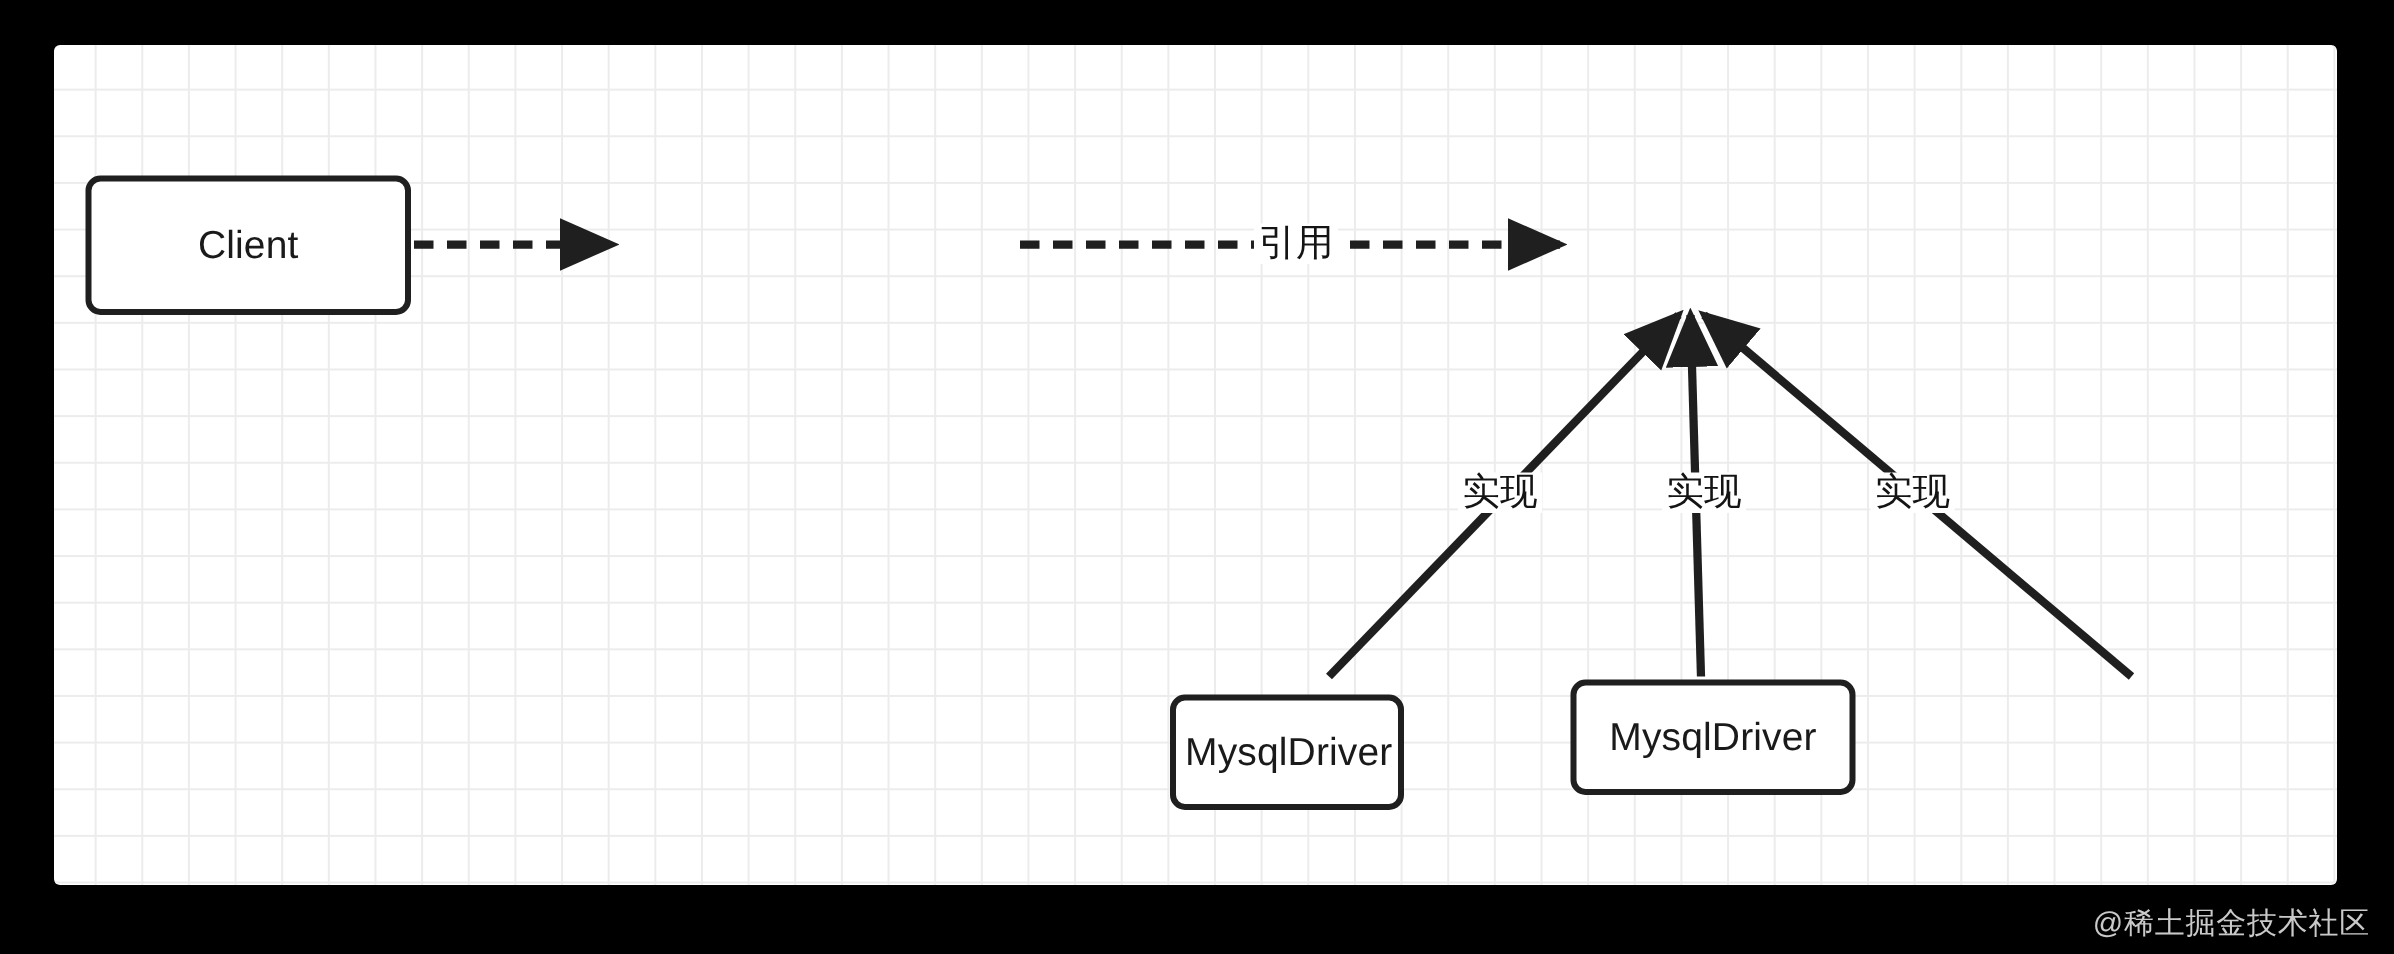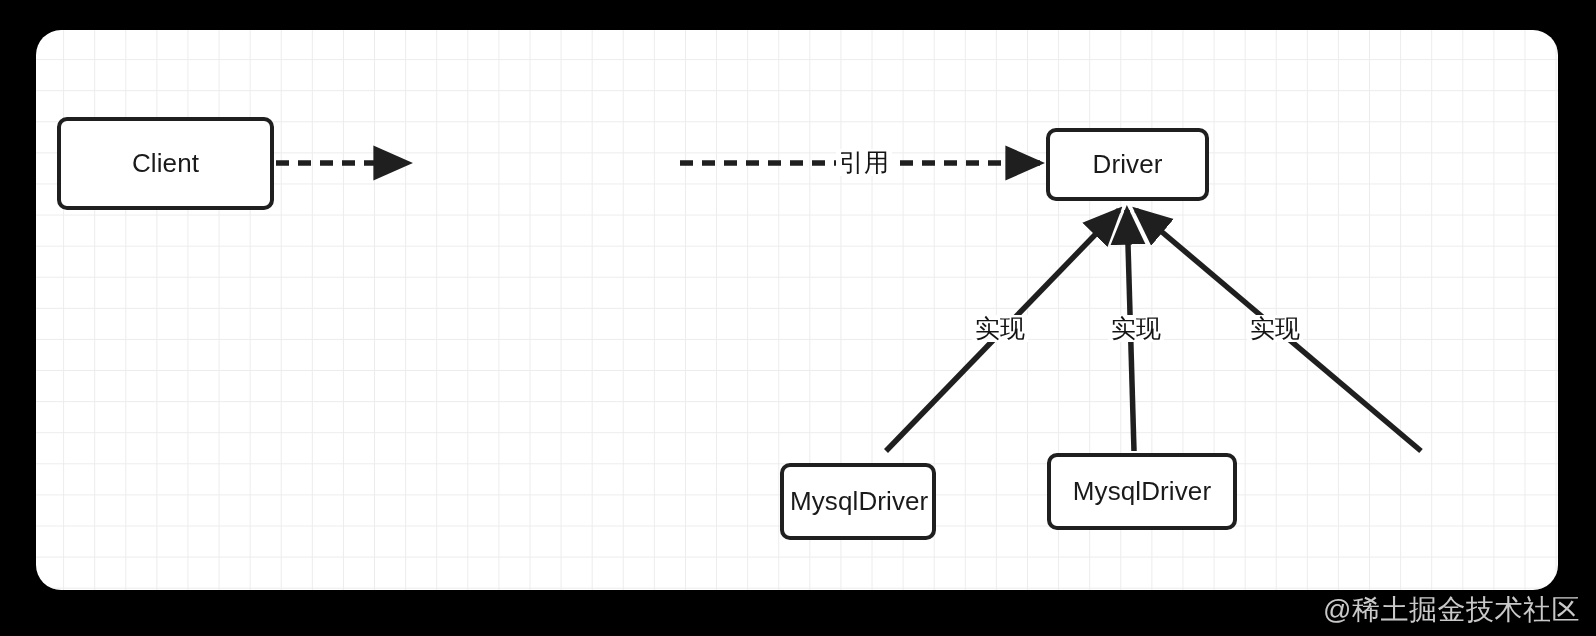--- a/index.html
+++ b/index.html
@@ -21,21 +21,21 @@
     background: #000000;
   }
   
   .canvas {
     position: absolute;
     left: 36px;
     top: 30px;
     width: 1522px;
     height: 560px;
     background: #ffffff;
-    border-radius: 25px;
+    border-radius: 4px;
     overflow: hidden;
   }
   
   .grid {
     position: absolute;
     left: 0;
     top: 0;
     width: 100%;
     height: 100%;
     background-image:
@@ -99,21 +99,21 @@
   #label-impl-1    { left: 936px; top: 285px; }
   #label-impl-2    { left: 1072px; top: 285px; }
   #label-impl-3    { left: 1211px; top: 285px; }
 
   
   .watermark {
     position: absolute;
     right: 16px;
     bottom: 7px;
     color: #c9c9c9;
-    font-size: 28px;
+    font-size: 20px;
     letter-spacing: 0.5px;
     font-family: "Liberation Sans", "DejaVu Sans", sans-serif;
     white-space: nowrap;
   }
 </style>
 </head>
 <body>
 
 <div id="page-root">
 
@@ -137,23 +137,20 @@
       <line x1="1098" y1="421" x2="1091" y2="180" stroke="#1f1f1f" stroke-width="5.5" marker-end="url(#arrow-filled)"></line>
 
       <line x1="1385" y1="421" x2="1100" y2="180" stroke="#1f1f1f" stroke-width="5.5" marker-end="url(#arrow-filled)"></line>
     </svg>
 
     <div class="node" id="node-client">
       <span class="node-label">Client</span>
     </div>
 
 
-    <div class="node" id="node-driver">
-      <span class="node-label">Driver</span>
-    </div>
 
     <div class="node" id="node-mysqldriver">
       <span class="node-label">MysqlDriver</span>
     </div>
 
     <div class="node" id="node-oracledriver">
       <span class="node-label">MysqlDriver</span>
     </div>
 
 

